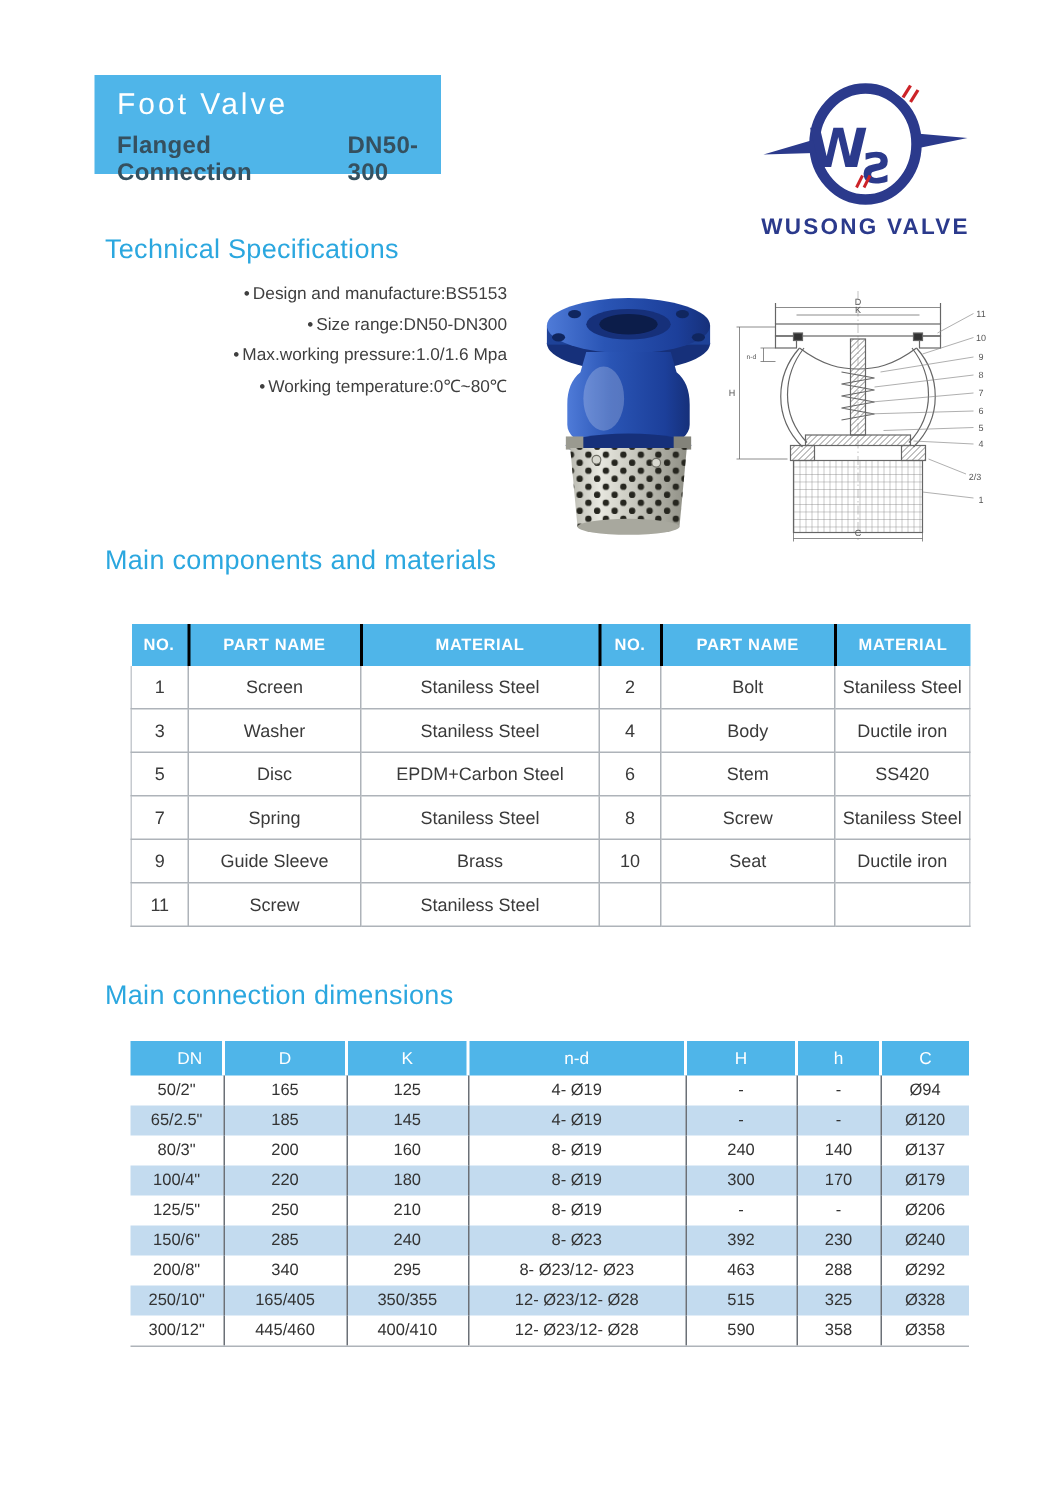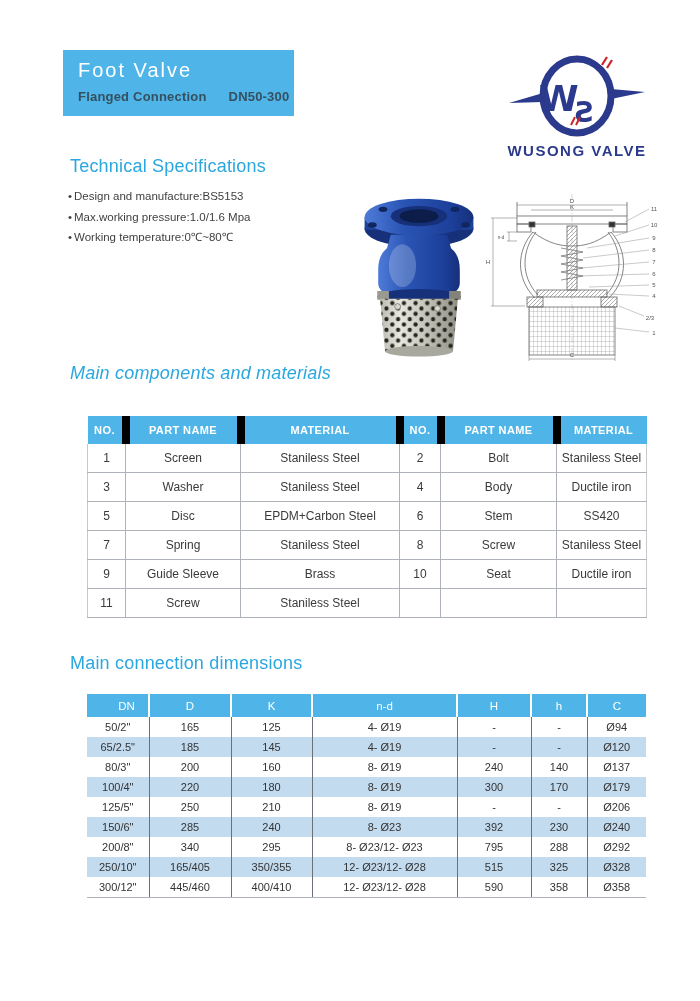--- a/index.html
+++ b/index.html
@@ -3,43 +3,43 @@
 <meta charset="utf-8">
 <style>
   html,body{margin:0;padding:0;background:#fff;}
   .page{position:relative;width:700px;height:1001px;background:#ffffff;
         font-family:"Liberation Sans",sans-serif;overflow:hidden;border-radius:15px;}
 
   
   .banner{position:absolute;left:63px;top:50px;width:231px;height:66px;
           background:#4FB5E9;box-sizing:border-box;padding:9px 0 0 15px;}
   .banner-title{color:#ffffff;font-size:20px;letter-spacing:2px;font-weight:400;}
-  .banner-sub{margin-top:7px;font-size:13px;font-weight:bold;color:#35505f;
+  .banner-sub{margin-top:7px;font-size:16px;font-weight:bold;color:#35505f;
               display:flex;gap:22px;letter-spacing:.2px;}
 
   
   .logo{position:absolute;left:505px;top:44px;width:145px;text-align:center;}
 
   
   .sec-title{position:absolute;left:70px;font-size:18px;color:#2BA7DF;letter-spacing:.2px;text-align:right;}
 
   
   .specs{position:absolute;left:68px;top:186px;width:270px;}
-  .spec-item{font-size:11.5px;color:#3f3f3f;line-height:20.5px;white-space:nowrap;}
+  .spec-item{font-size:11.5px;color:#3f3f3f;line-height:20.5px;white-space:nowrap;text-align:right;}
   .spec-item::before{content:"\2022";margin-right:2px;color:#3f3f3f;}
 
   
   .photo-wrap{position:absolute;left:336px;top:188px;}
   .draw-wrap{position:absolute;left:477px;top:186px;}
 
   
   table{border-collapse:collapse;table-layout:fixed;margin-left:16px;}
   .comp-table{position:absolute;left:71px;top:416px;width:559px;}
   .comp-table th{background:#4FB5E9;color:#ffffff;font-size:11px;font-weight:bold;
-                 height:26px;border-left:8px solid #000000;letter-spacing:.4px;}
+                 height:26px;border-left:2px solid #000000;letter-spacing:.4px;}
   .comp-table th:first-child{border-left:none;}
   .comp-table td{border:1px solid #aeb3b9;border-top:none;text-align:center;
                  font-size:12px;color:#3a3a3a;height:26px;background:#fff;}
   .comp-table tr td:first-child{border-left:1px solid #c6cacf;}
   .comp-table tr td:last-child{border-right:1px solid #c6cacf;}
 
   
   .dim-table{position:absolute;left:71px;top:694px;width:559px;}
   .dim-table th{background:#4FB5E9;color:#ffffff;font-size:11.5px;font-weight:400;
                 height:21px;border-left:2px solid #ffffff;}
@@ -75,20 +75,21 @@
       <text x="70" y="78" font-family="DejaVu Sans, sans-serif" font-size="28" font-weight="bold" fill="#2B3A8C">Ƨ</text>
       <line x1="66" y1="81" x2="70" y2="73" stroke="#CC2328" stroke-width="2"></line>
       <line x1="71" y1="81" x2="75" y2="73" stroke="#CC2328" stroke-width="2"></line>
       <text x="72" y="112" text-anchor="middle" font-family="Liberation Sans, sans-serif" font-size="15" font-weight="bold" letter-spacing="1.5" fill="#2B3A8C">WUSONG VALVE</text>
     </svg>
   </div>
 
   <div class="sec-title" style="top:156px;">Technical Specifications</div>
   <div class="specs">
     <div class="spec-item">Design and manufacture:BS5153</div>
+    <div class="spec-item">Size range:DN50-DN300</div>
     <div class="spec-item">Max.working pressure:1.0/1.6 Mpa</div>
     <div class="spec-item">Working temperature:0℃~80℃</div>
   </div>
 
   <div class="photo-wrap">
     <svg width="166" height="170" viewBox="0 0 170 175">
       <defs>
         <linearGradient id="gBlue" x1="0" y1="0" x2="1" y2="0">
           <stop offset="0" stop-color="#4f7bd8"></stop>
             <stop offset="0.35" stop-color="#2a55b5"></stop>
@@ -208,21 +209,21 @@
         <text x="177" y="78">7</text>
         <text x="177" y="90">6</text>
         <text x="177" y="101">5</text>
         <text x="177" y="112">4</text>
         <text x="173" y="134">2/3</text>
         <text x="177" y="149">1</text>
       </g>
     </svg>
   </div>
 
-  <div class="sec-title" style="top:363px;font-style:italic;">Main components and materials</div>
+  <div class="sec-title" style="top:363px;">Main components and materials</div>
   <table class="comp-table">
     <colgroup>
         <col style="width:38px">
         <col style="width:115px">
         <col style="width:159px">
         <col style="width:41px">
         <col style="width:116px">
         <col style="width:90px">
       </colgroup>
     <thead>
@@ -362,21 +363,21 @@
           <td>8- Ø23</td>
           <td>392</td>
           <td>230</td>
           <td>Ø240</td>
       </tr>
       <tr>
         <td>200/8"</td>
           <td>340</td>
           <td>295</td>
           <td>8- Ø23/12- Ø23</td>
-          <td>795</td>
+          <td>463</td>
           <td>288</td>
           <td>Ø292</td>
       </tr>
       <tr>
         <td>250/10"</td>
           <td>165/405</td>
           <td>350/355</td>
           <td>12- Ø23/12- Ø28</td>
           <td>515</td>
           <td>325</td>

